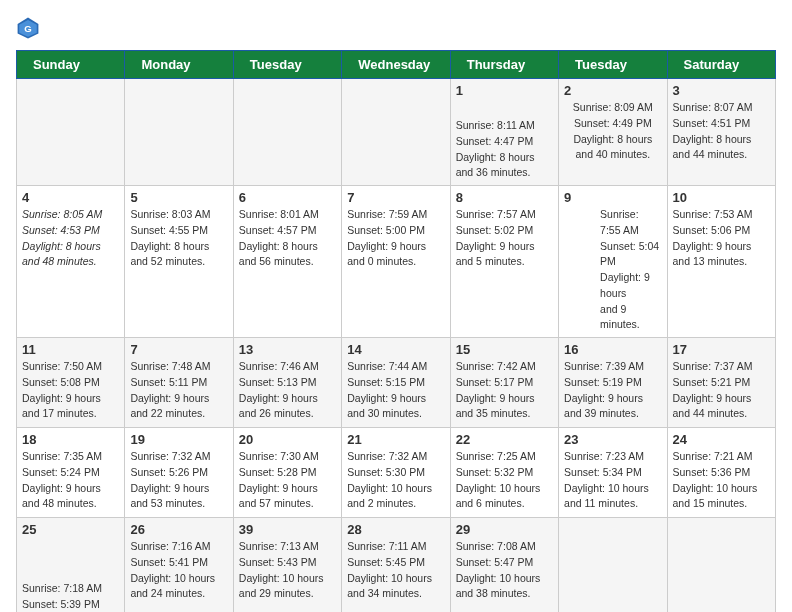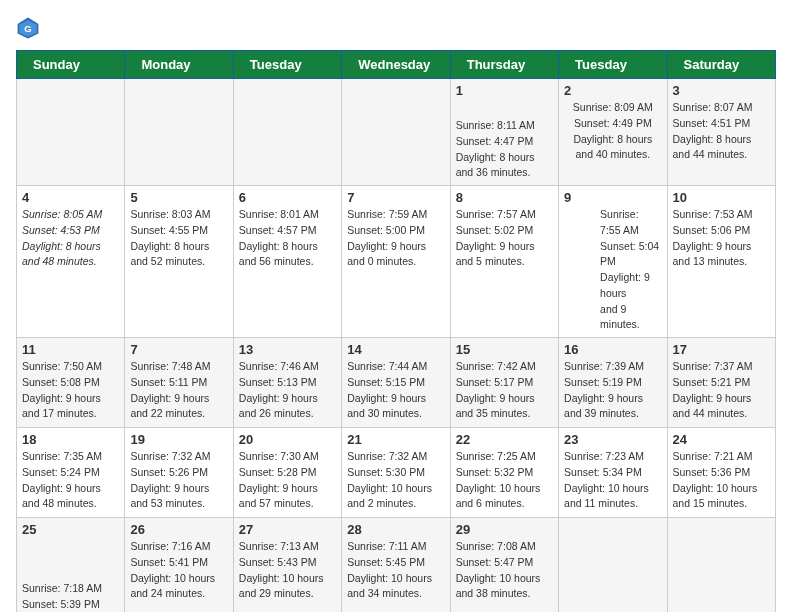--- a/index.html
+++ b/index.html
@@ -309,21 +309,21 @@
 and 20 minutes.</div>
         </td>
         <td>
           <span class="day-number">26</span>
           <div class="day-info" style="white-space: pre-line;">Sunrise: 7:16 AM
 Sunset: 5:41 PM
 Daylight: 10 hours
 and 24 minutes.</div>
         </td>
         <td>
-          <span class="day-number">27</span>
+          <span class="day-number">39</span>
           <div class="day-info" style="white-space: pre-line;">Sunrise: 7:13 AM
 Sunset: 5:43 PM
 Daylight: 10 hours
 and 29 minutes.</div>
         </td>
         <td>
           <span class="day-number">28</span>
           <div class="day-info" style="white-space: pre-line;">Sunrise: 7:11 AM
 Sunset: 5:45 PM
 Daylight: 10 hours

